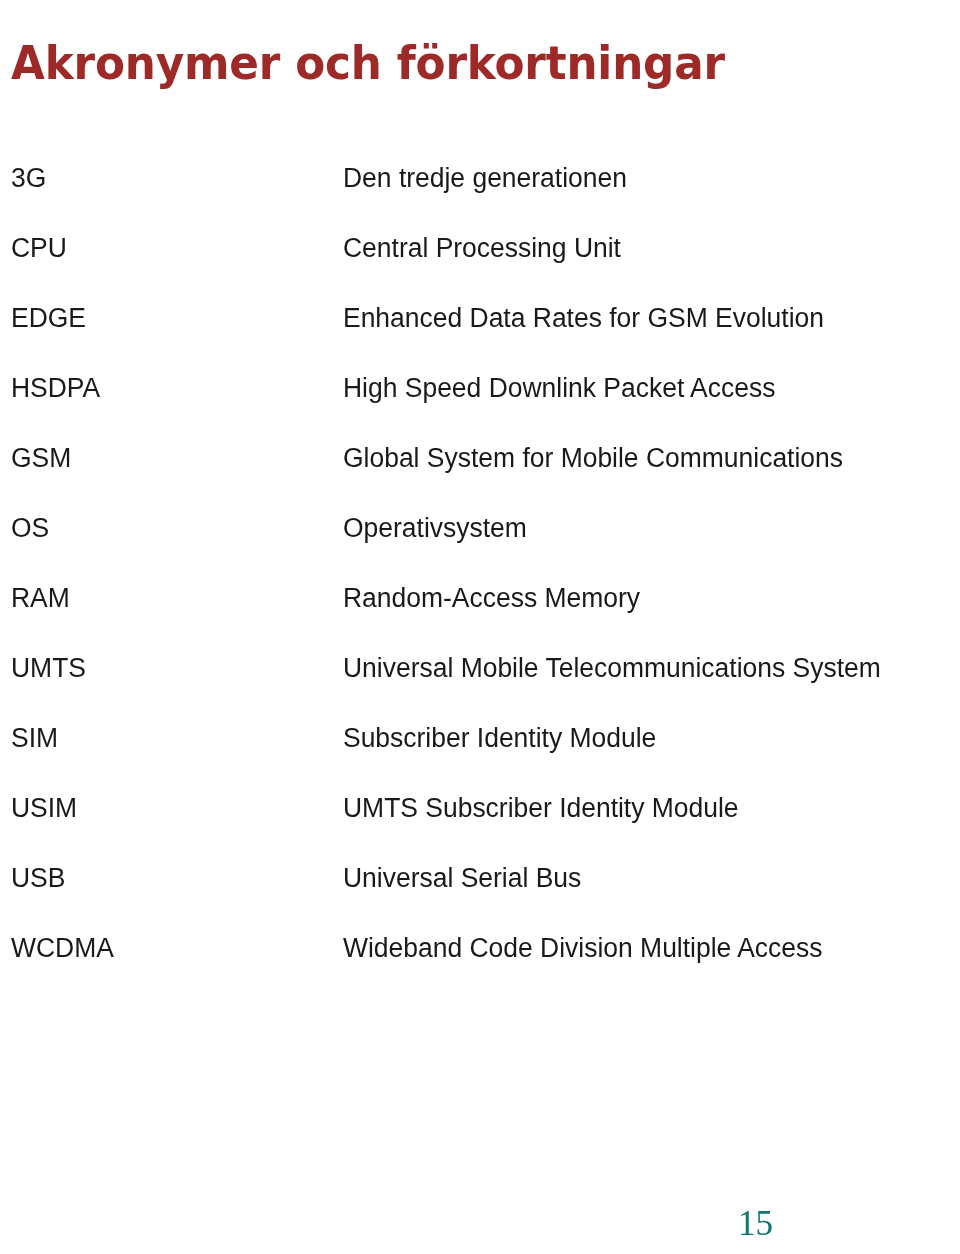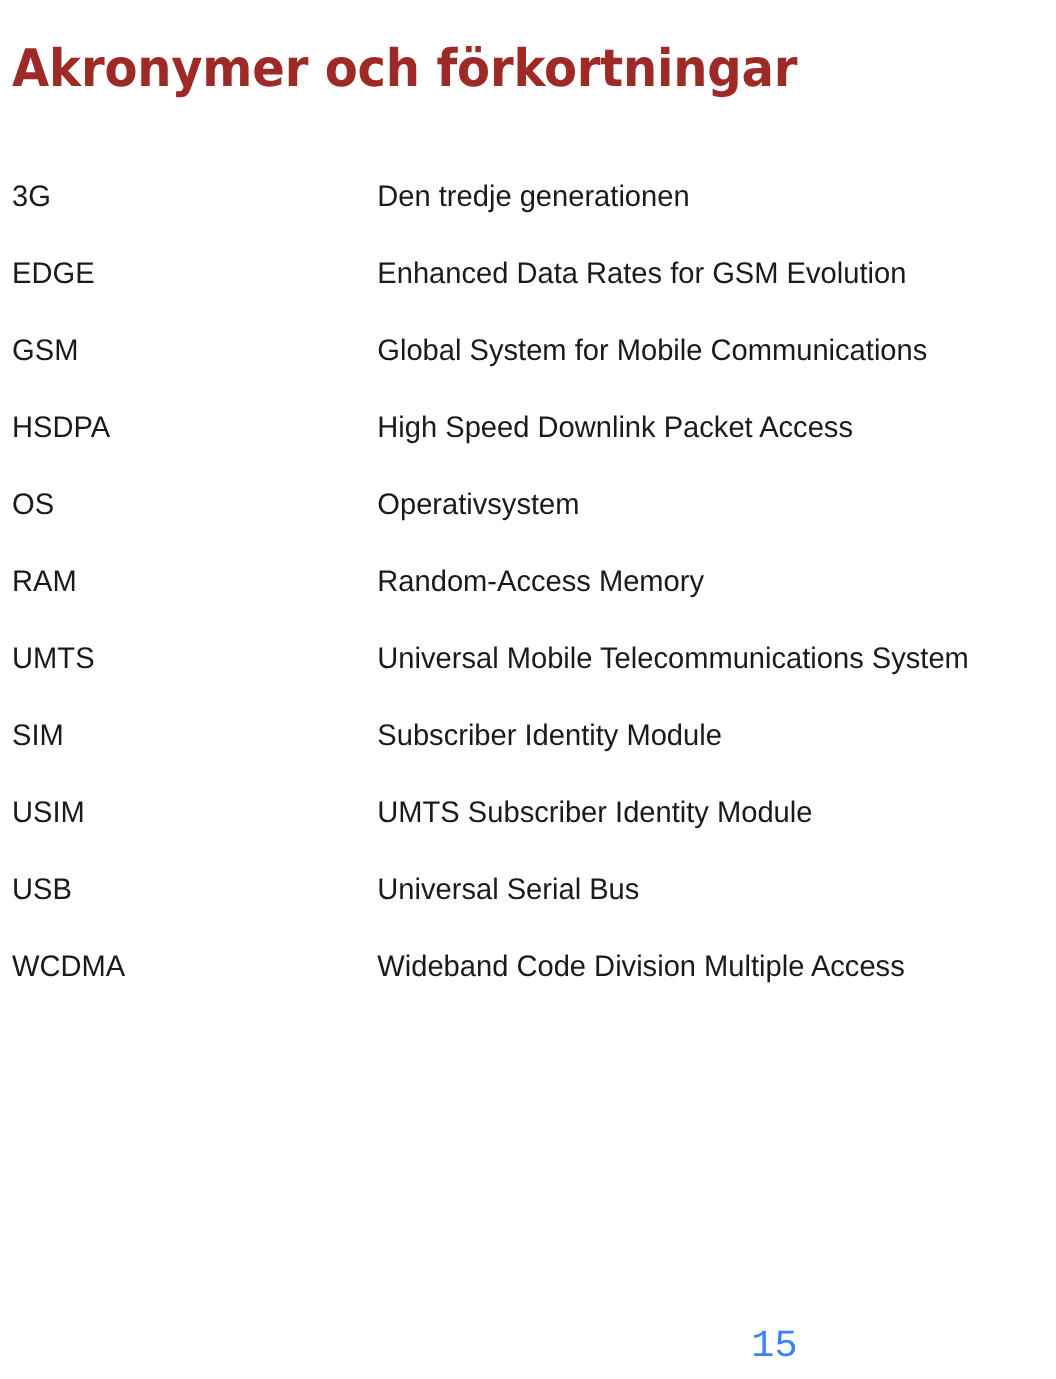--- a/index.html
+++ b/index.html
@@ -88,48 +88,53 @@
   
   #page-number {
     position: absolute;
     left: 683px;
     top: 1200px;
     width: 90px;
     height: 48px;
     line-height: 48px;
     font-size: 35px;
     font-weight: 300;
-    color: #3b82f6;
-    font-family: Liberation Mono, monospace;
+    color: #0f766e;
+    font-family: Liberation Serif, serif;
     white-space: nowrap;
+    text-align: right;
   }
 </style>
 </head>
 <body>
 
 <div id="page">
 
   <h1 id="page-title">Akronymer och förkortningar</h1>
 
   <div id="glossary">
       <div class="glossary-row">
         <div class="term">3G</div>
         <div class="definition">Den tredje generationen</div>
       </div>
       <div class="glossary-row">
+        <div class="term">CPU</div>
+        <div class="definition">Central Processing Unit</div>
+      </div>
+      <div class="glossary-row">
         <div class="term">EDGE</div>
         <div class="definition">Enhanced Data Rates for GSM Evolution</div>
       </div>
       <div class="glossary-row">
+        <div class="term">HSDPA</div>
+        <div class="definition">High Speed Downlink Packet Access</div>
+      </div>
+      <div class="glossary-row">
         <div class="term">GSM</div>
         <div class="definition">Global System for Mobile Communications</div>
-      </div>
-      <div class="glossary-row">
-        <div class="term">HSDPA</div>
-        <div class="definition">High Speed Downlink Packet Access</div>
       </div>
       <div class="glossary-row">
         <div class="term">OS</div>
         <div class="definition">Operativsystem</div>
       </div>
       <div class="glossary-row">
         <div class="term">RAM</div>
         <div class="definition">Random-Access Memory</div>
       </div>
       <div class="glossary-row">

